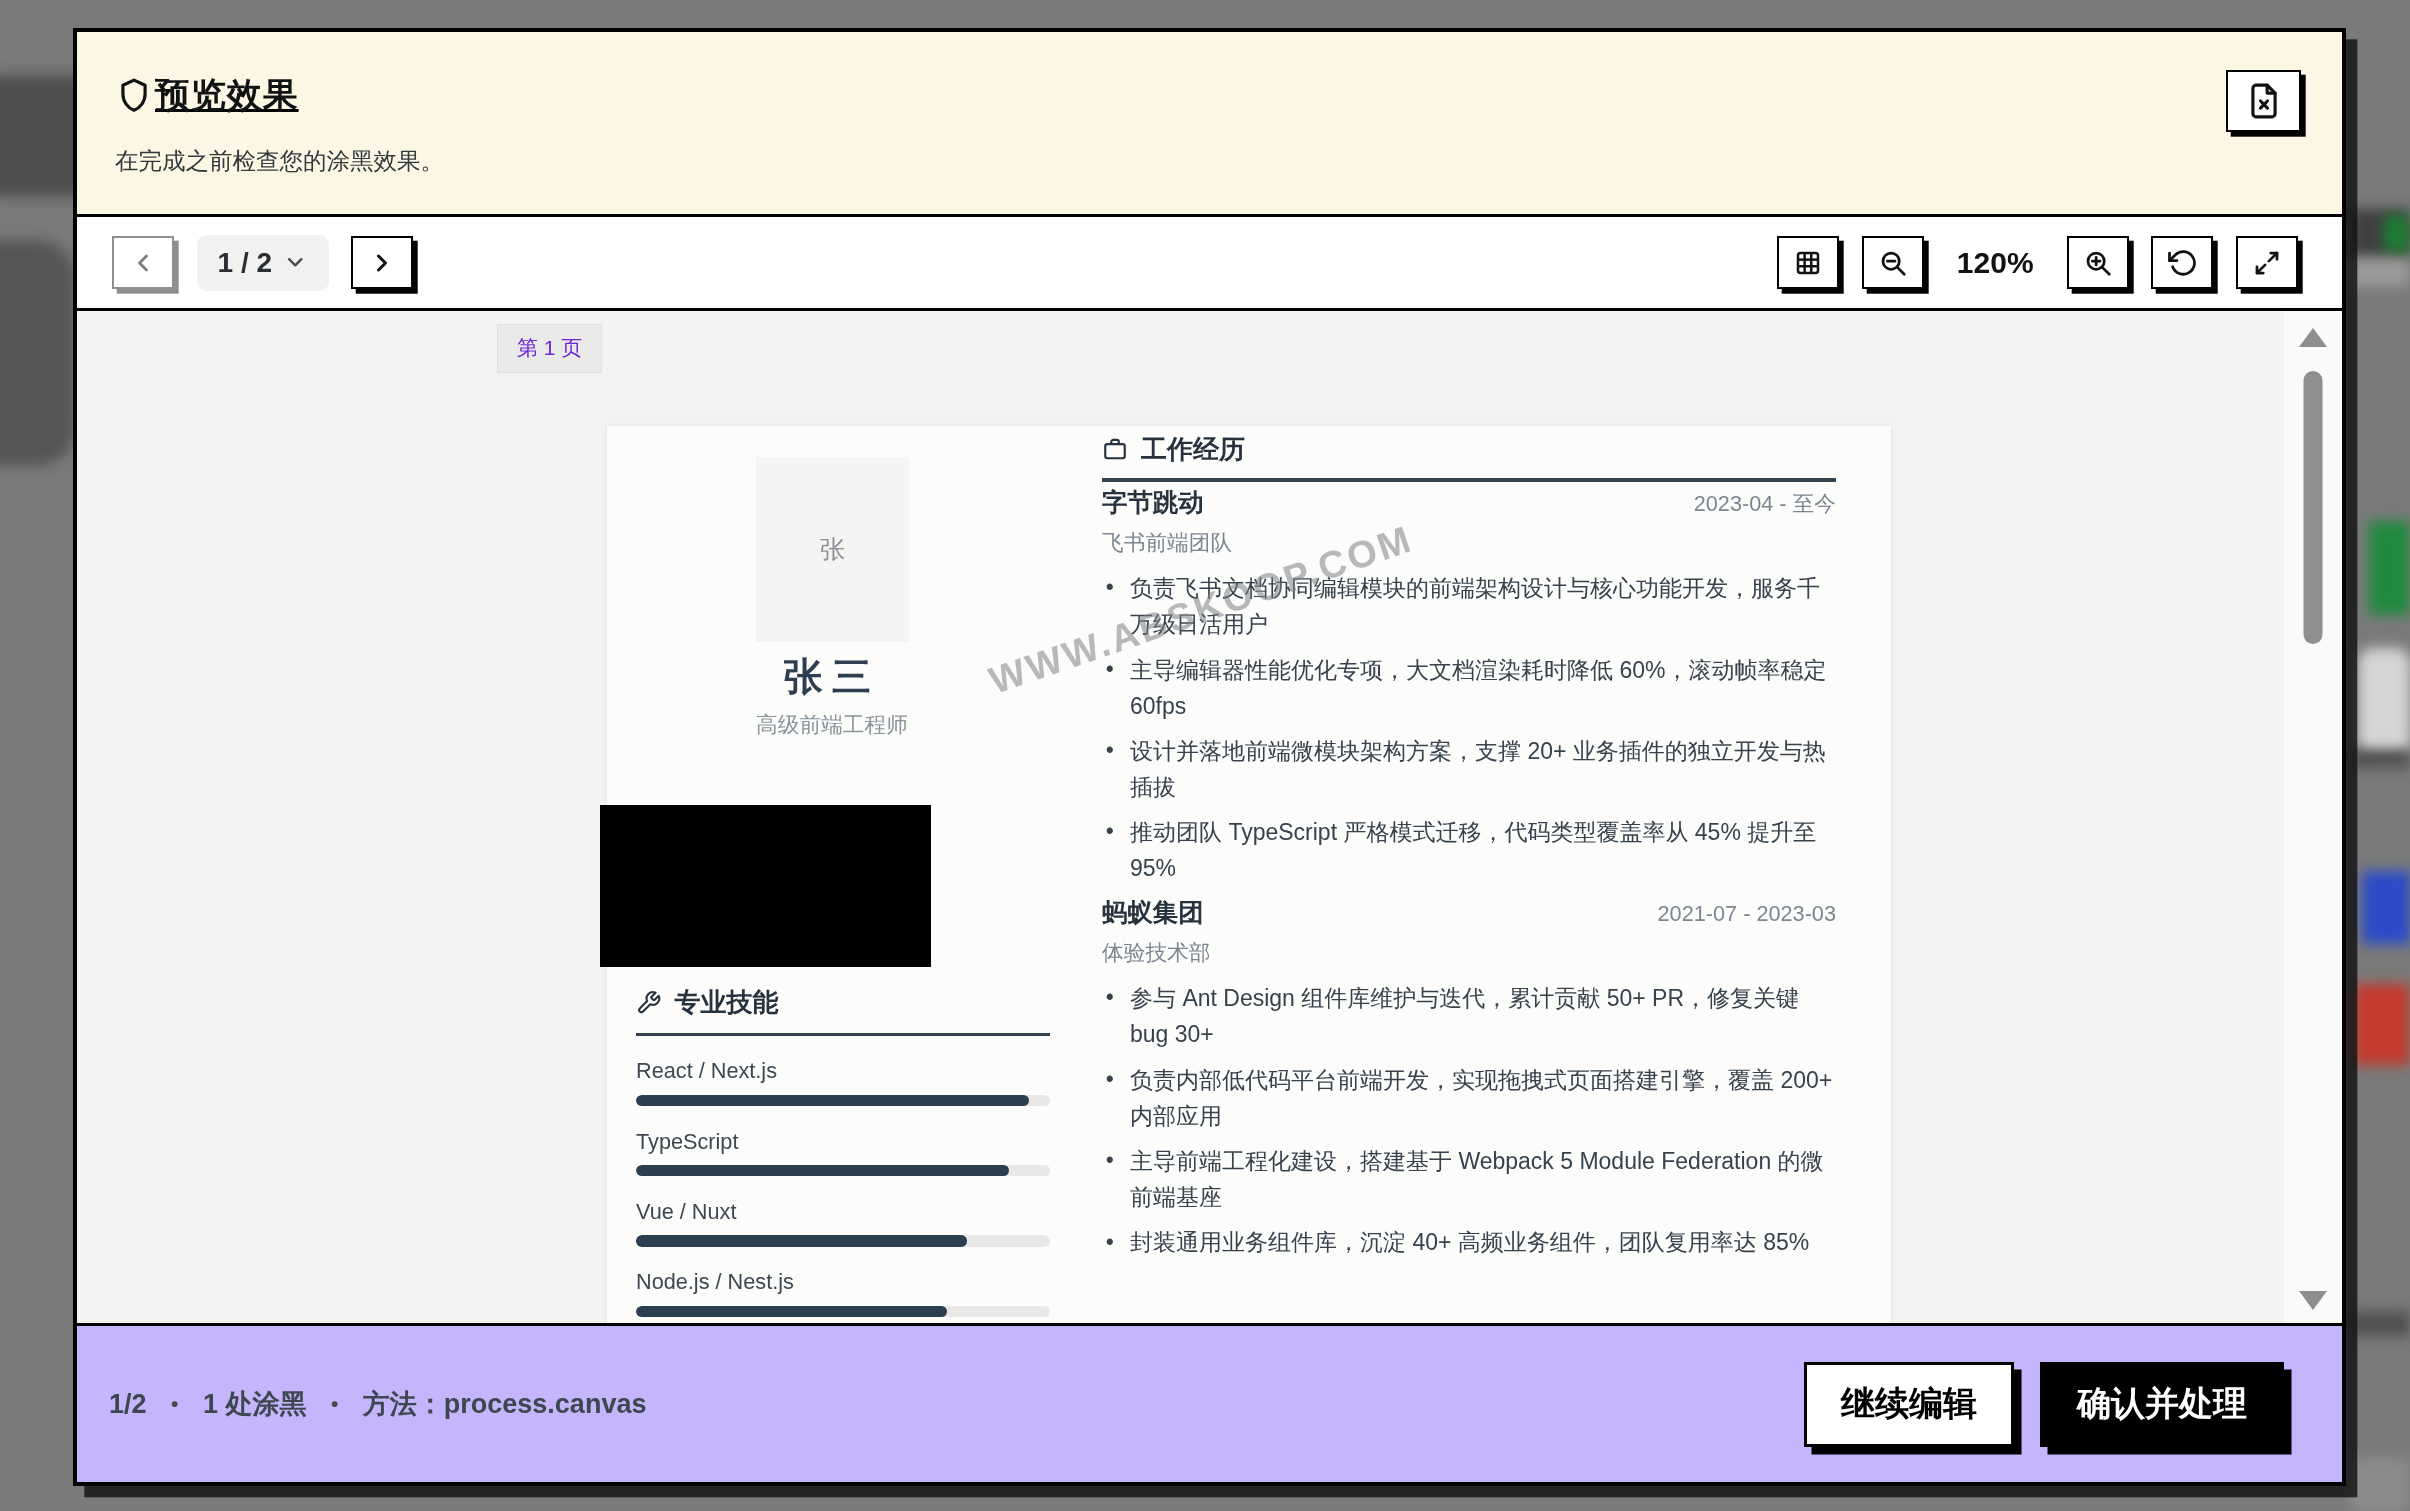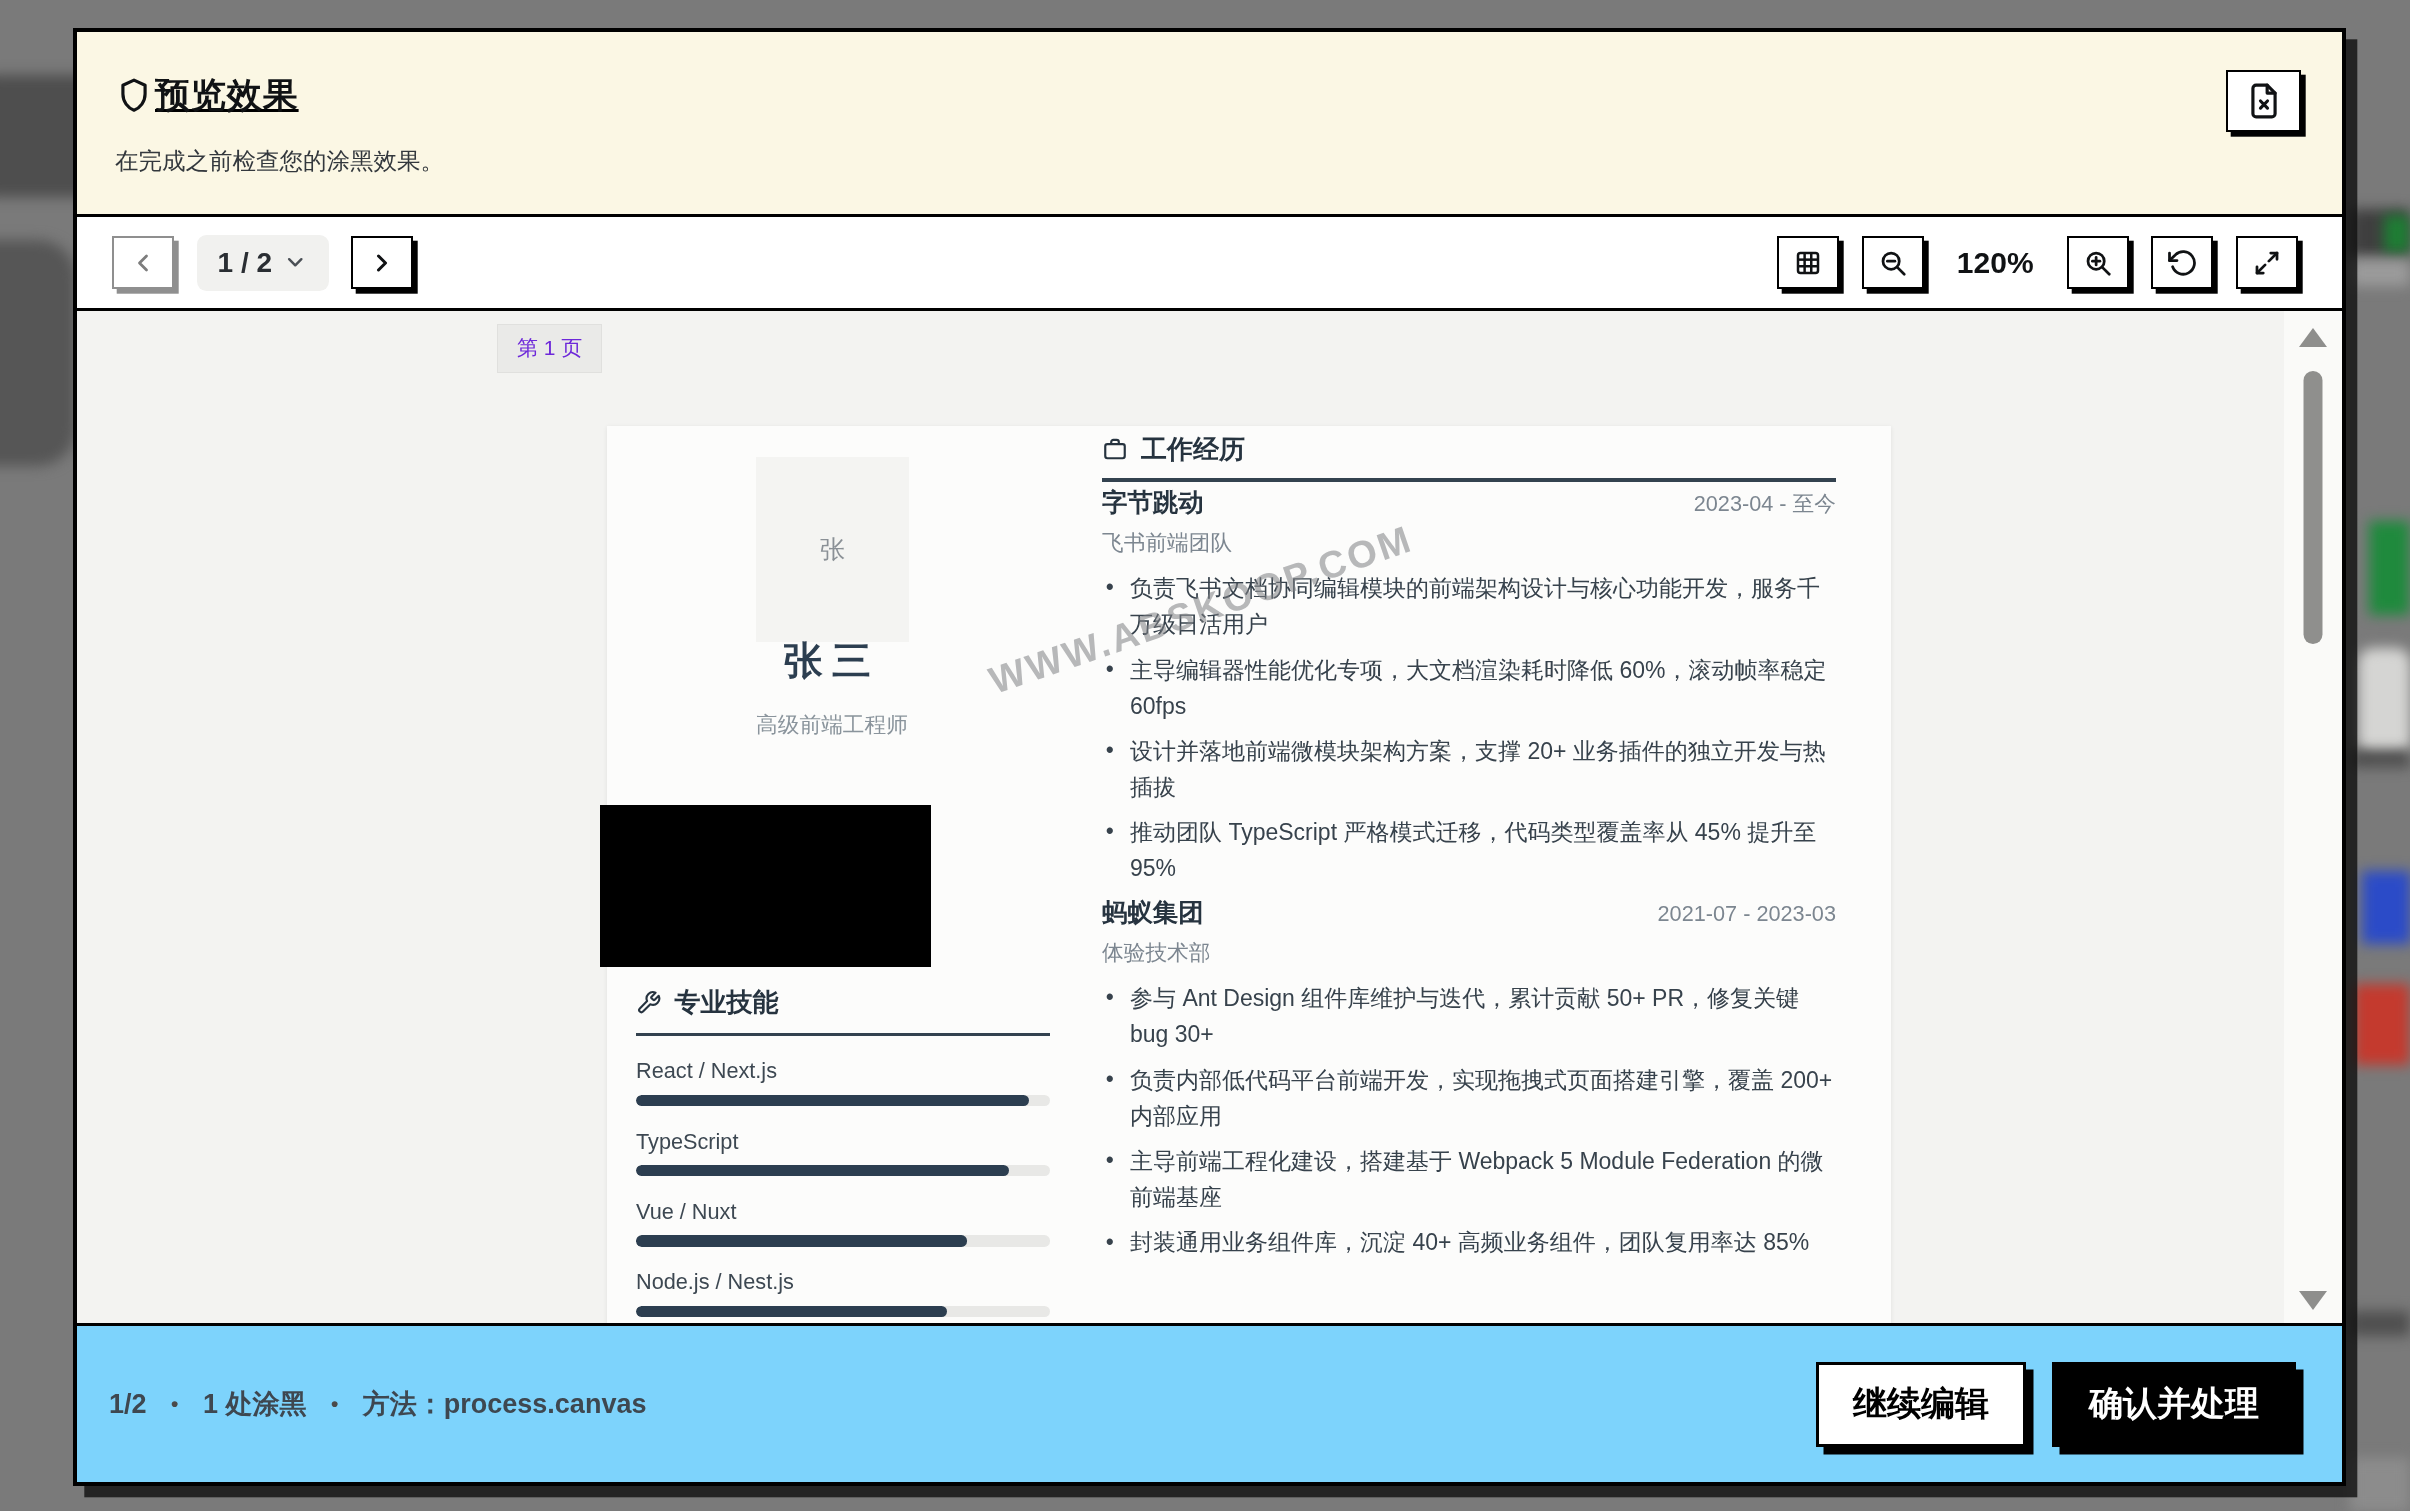--- a/index.html
+++ b/index.html
@@ -49,21 +49,21 @@
   .tri-up { top:17px; border-bottom:19px solid #8E8E8C; }
   .tri-down { bottom:13px; border-top:19px solid #8E8E8C; }
   .scroll-thumb { position:absolute; top:60px; left:50%; transform:translateX(-50%);
                   width:19px; height:273px; border-radius:9.4px; background:#8F8F8D; cursor:grab; }
 
   
   .page-card { position:absolute; left:530px; top:115px; width:1284px; height:1375px;
                background:#FCFCFB; box-shadow:0 0.9px 4.7px rgba(0,0,0,.08); }
   .photo { position:absolute; left:149px; top:31px; width:153px; height:185px; background:#F4F4F2;
            display:flex; align-items:center; justify-content:center; font-size:25.4px; color:#8A9096; }
-  .res-name { position:absolute; left:0; top:208px; width:450px; text-align:center;
+  .res-name { position:absolute; left:0; top:224px; width:450px; text-align:center;
               font-size:39px; font-weight:700; color:#2C3E50; letter-spacing:9.4px; }
   .res-role { position:absolute; left:0; top:284px; width:450px; text-align:center; font-size:21.7px; color:#8A949C; }
   .redaction { position:absolute; left:-7.5px; top:379px; width:331px; height:162px; background:#000; }
 
   .sec-head { display:flex; align-items:center; gap:13px; font-size:26px; font-weight:700; color:#26333F; }
   .sec-rule { height:2.8px; background:#33424F; margin-top:13px; }
 
   .skills { position:absolute; left:29px; top:559px; width:414px; }
   .skill { margin-top:22.6px; }
   .skill-label { font-size:21.7px; color:#3D4852; }
@@ -80,21 +80,21 @@
   .job-bullets { margin:13px 0 0; list-style:none; }
   .job-bullets li { position:relative; padding-left:28px; font-size:23px; line-height:36px;
                     color:#37424C; margin-bottom:9.4px; }
   .job-bullets li::before { content:"\2022"; position:absolute; left:3.8px; top:-0.9px; color:#37424C; }
 
   .watermark { position:absolute; left:384px; top:235px; transform:rotate(-19deg); transform-origin:0 50%;
                font-size:38px; font-weight:600; letter-spacing:2.8px; color:rgba(125,128,132,.55);
                white-space:nowrap; pointer-events:none; }
 
   
-  .m-footer { height:156px; background:#7dd3fc; display:flex; align-items:center; padding:0 46px 0 32px; gap:26px; flex:none; }
+  .m-footer { height:156px; background:#c4b5fd; display:flex; align-items:center; padding:0 58px 0 32px; gap:26px; flex:none; }
   .status { display:flex; align-items:center; gap:24.5px; font-size:27px; font-weight:700; color:#3E4750; flex:1; }
   .status .dot { font-size:21px; color:#4a4a4a; }
   .footer-btn { height:85px; padding:0 34px; font-size:34px; font-weight:800; border:3.8px solid #000;
                 box-shadow:7.5px 7.5px 0 #000; display:flex; align-items:center; justify-content:center; cursor:pointer; }
   .btn-light { background:#fff; color:#000; }
   .btn-dark  { background:#000; color:#fff; }
 
   svg { display:block; }
 </style>
 </head>

